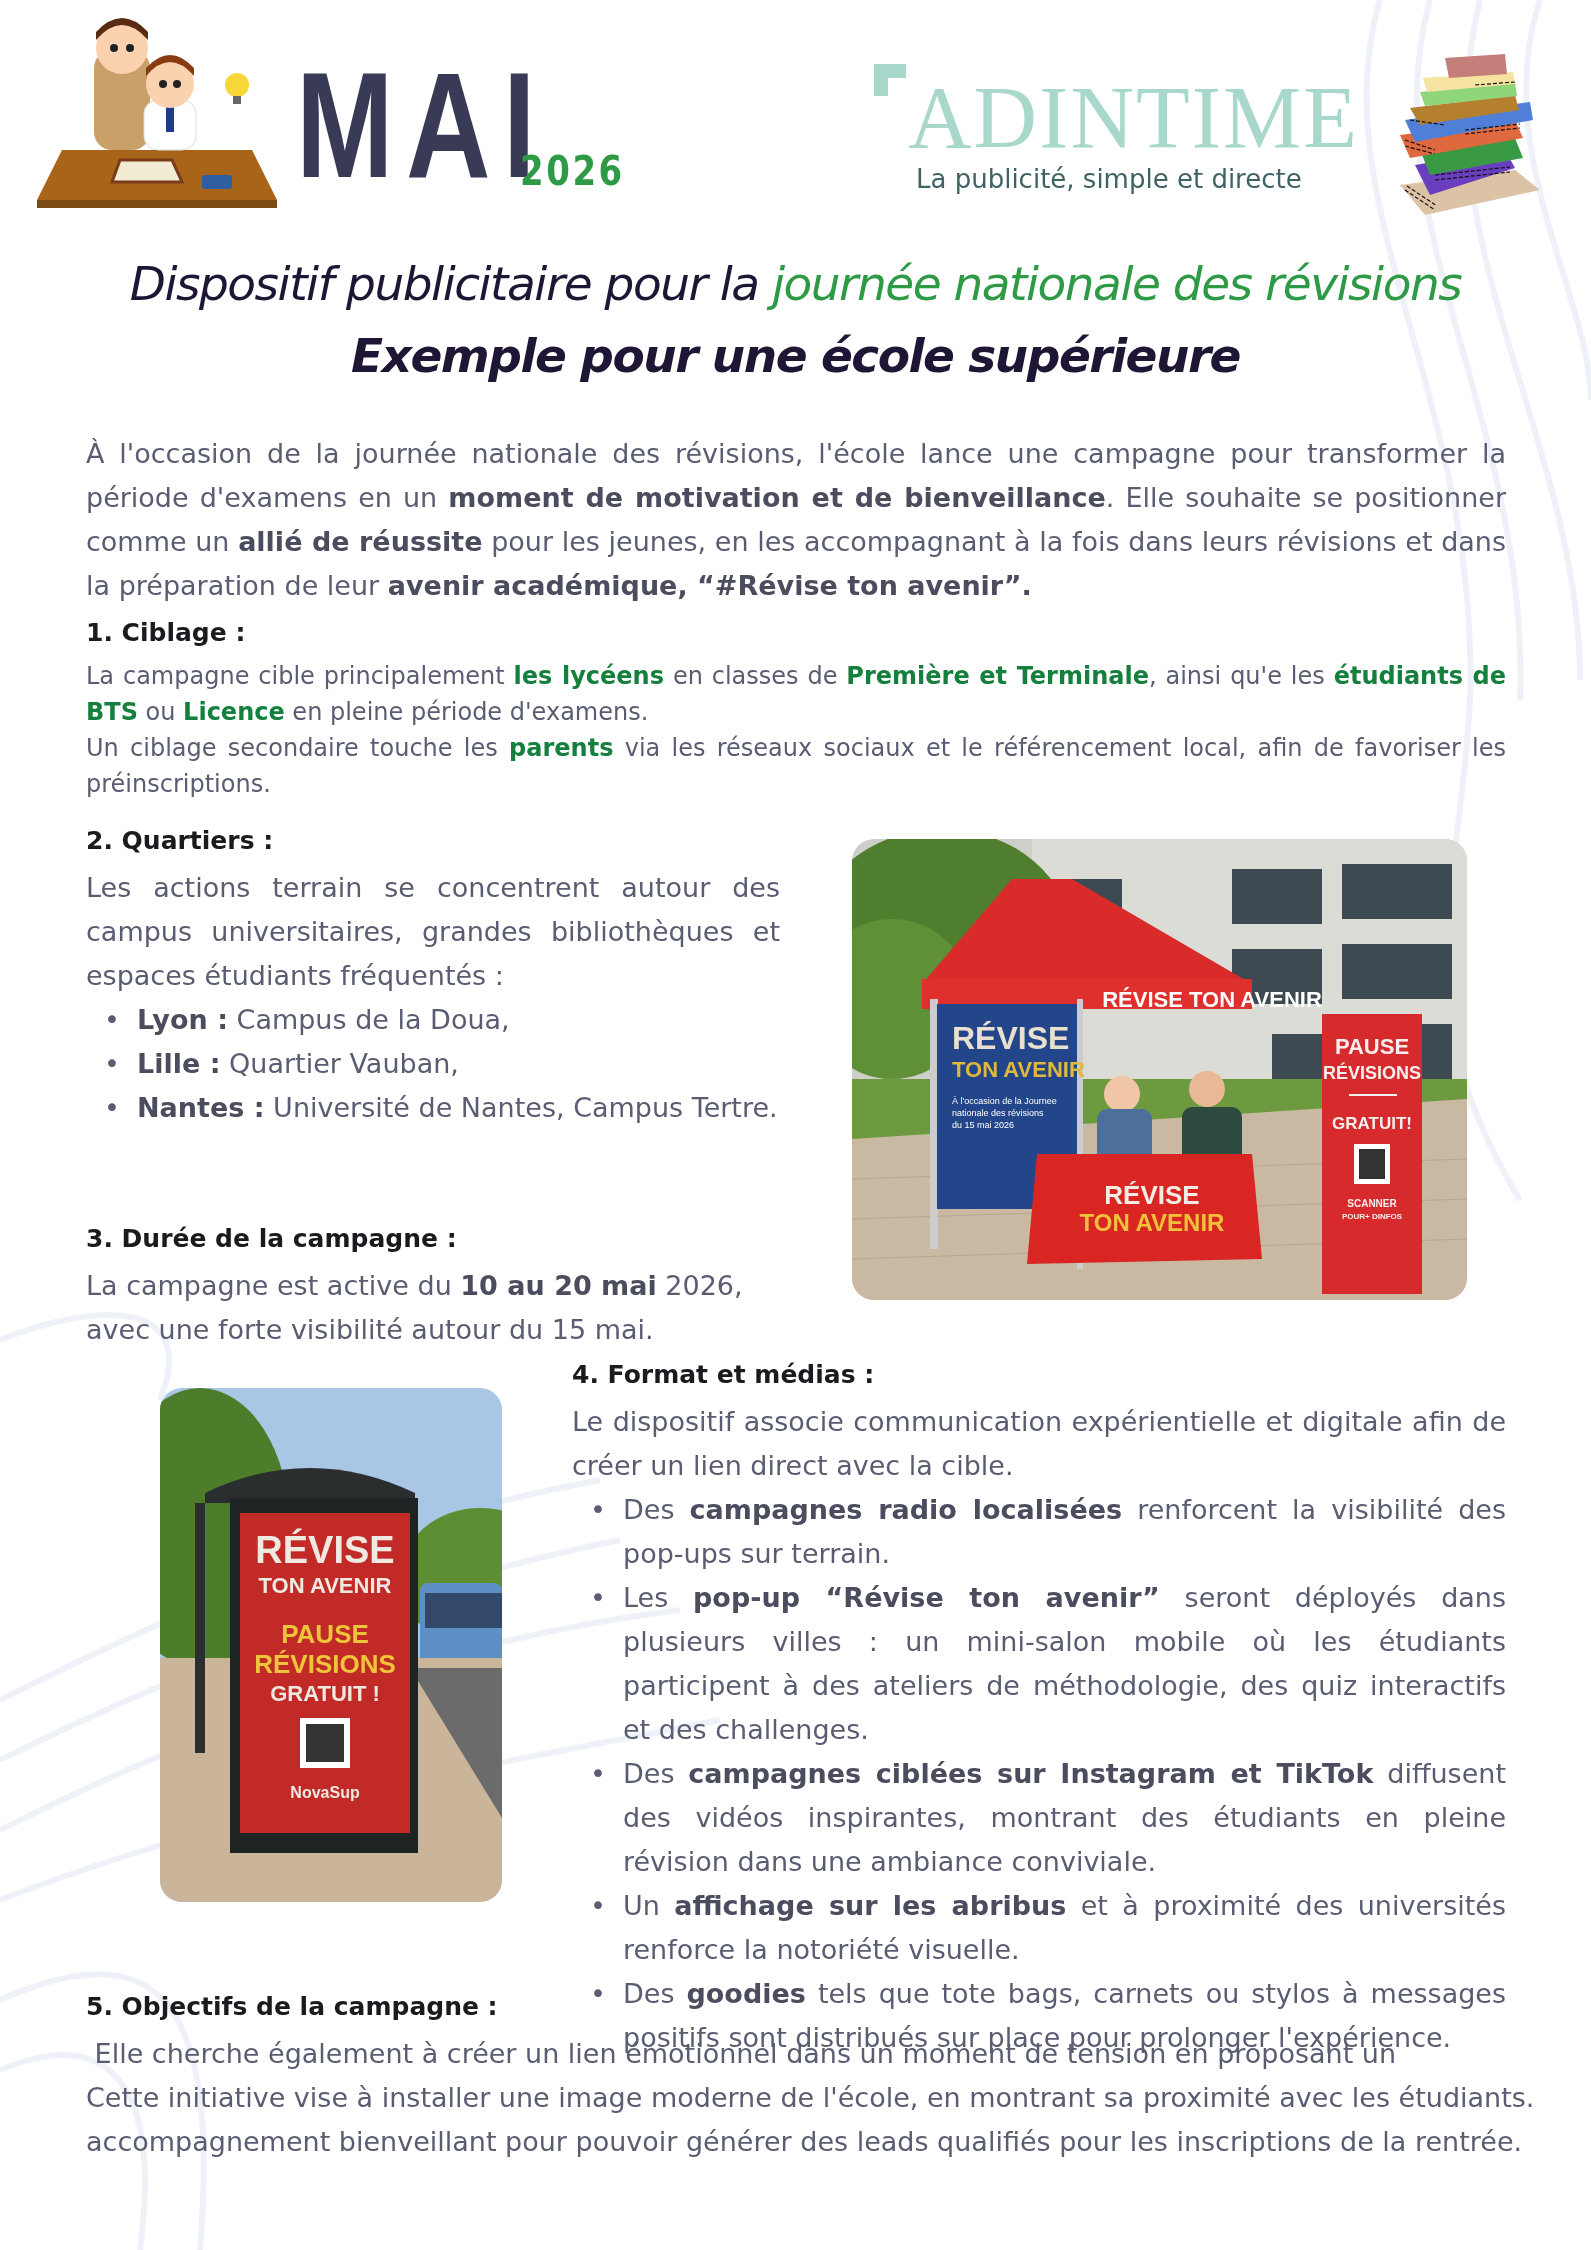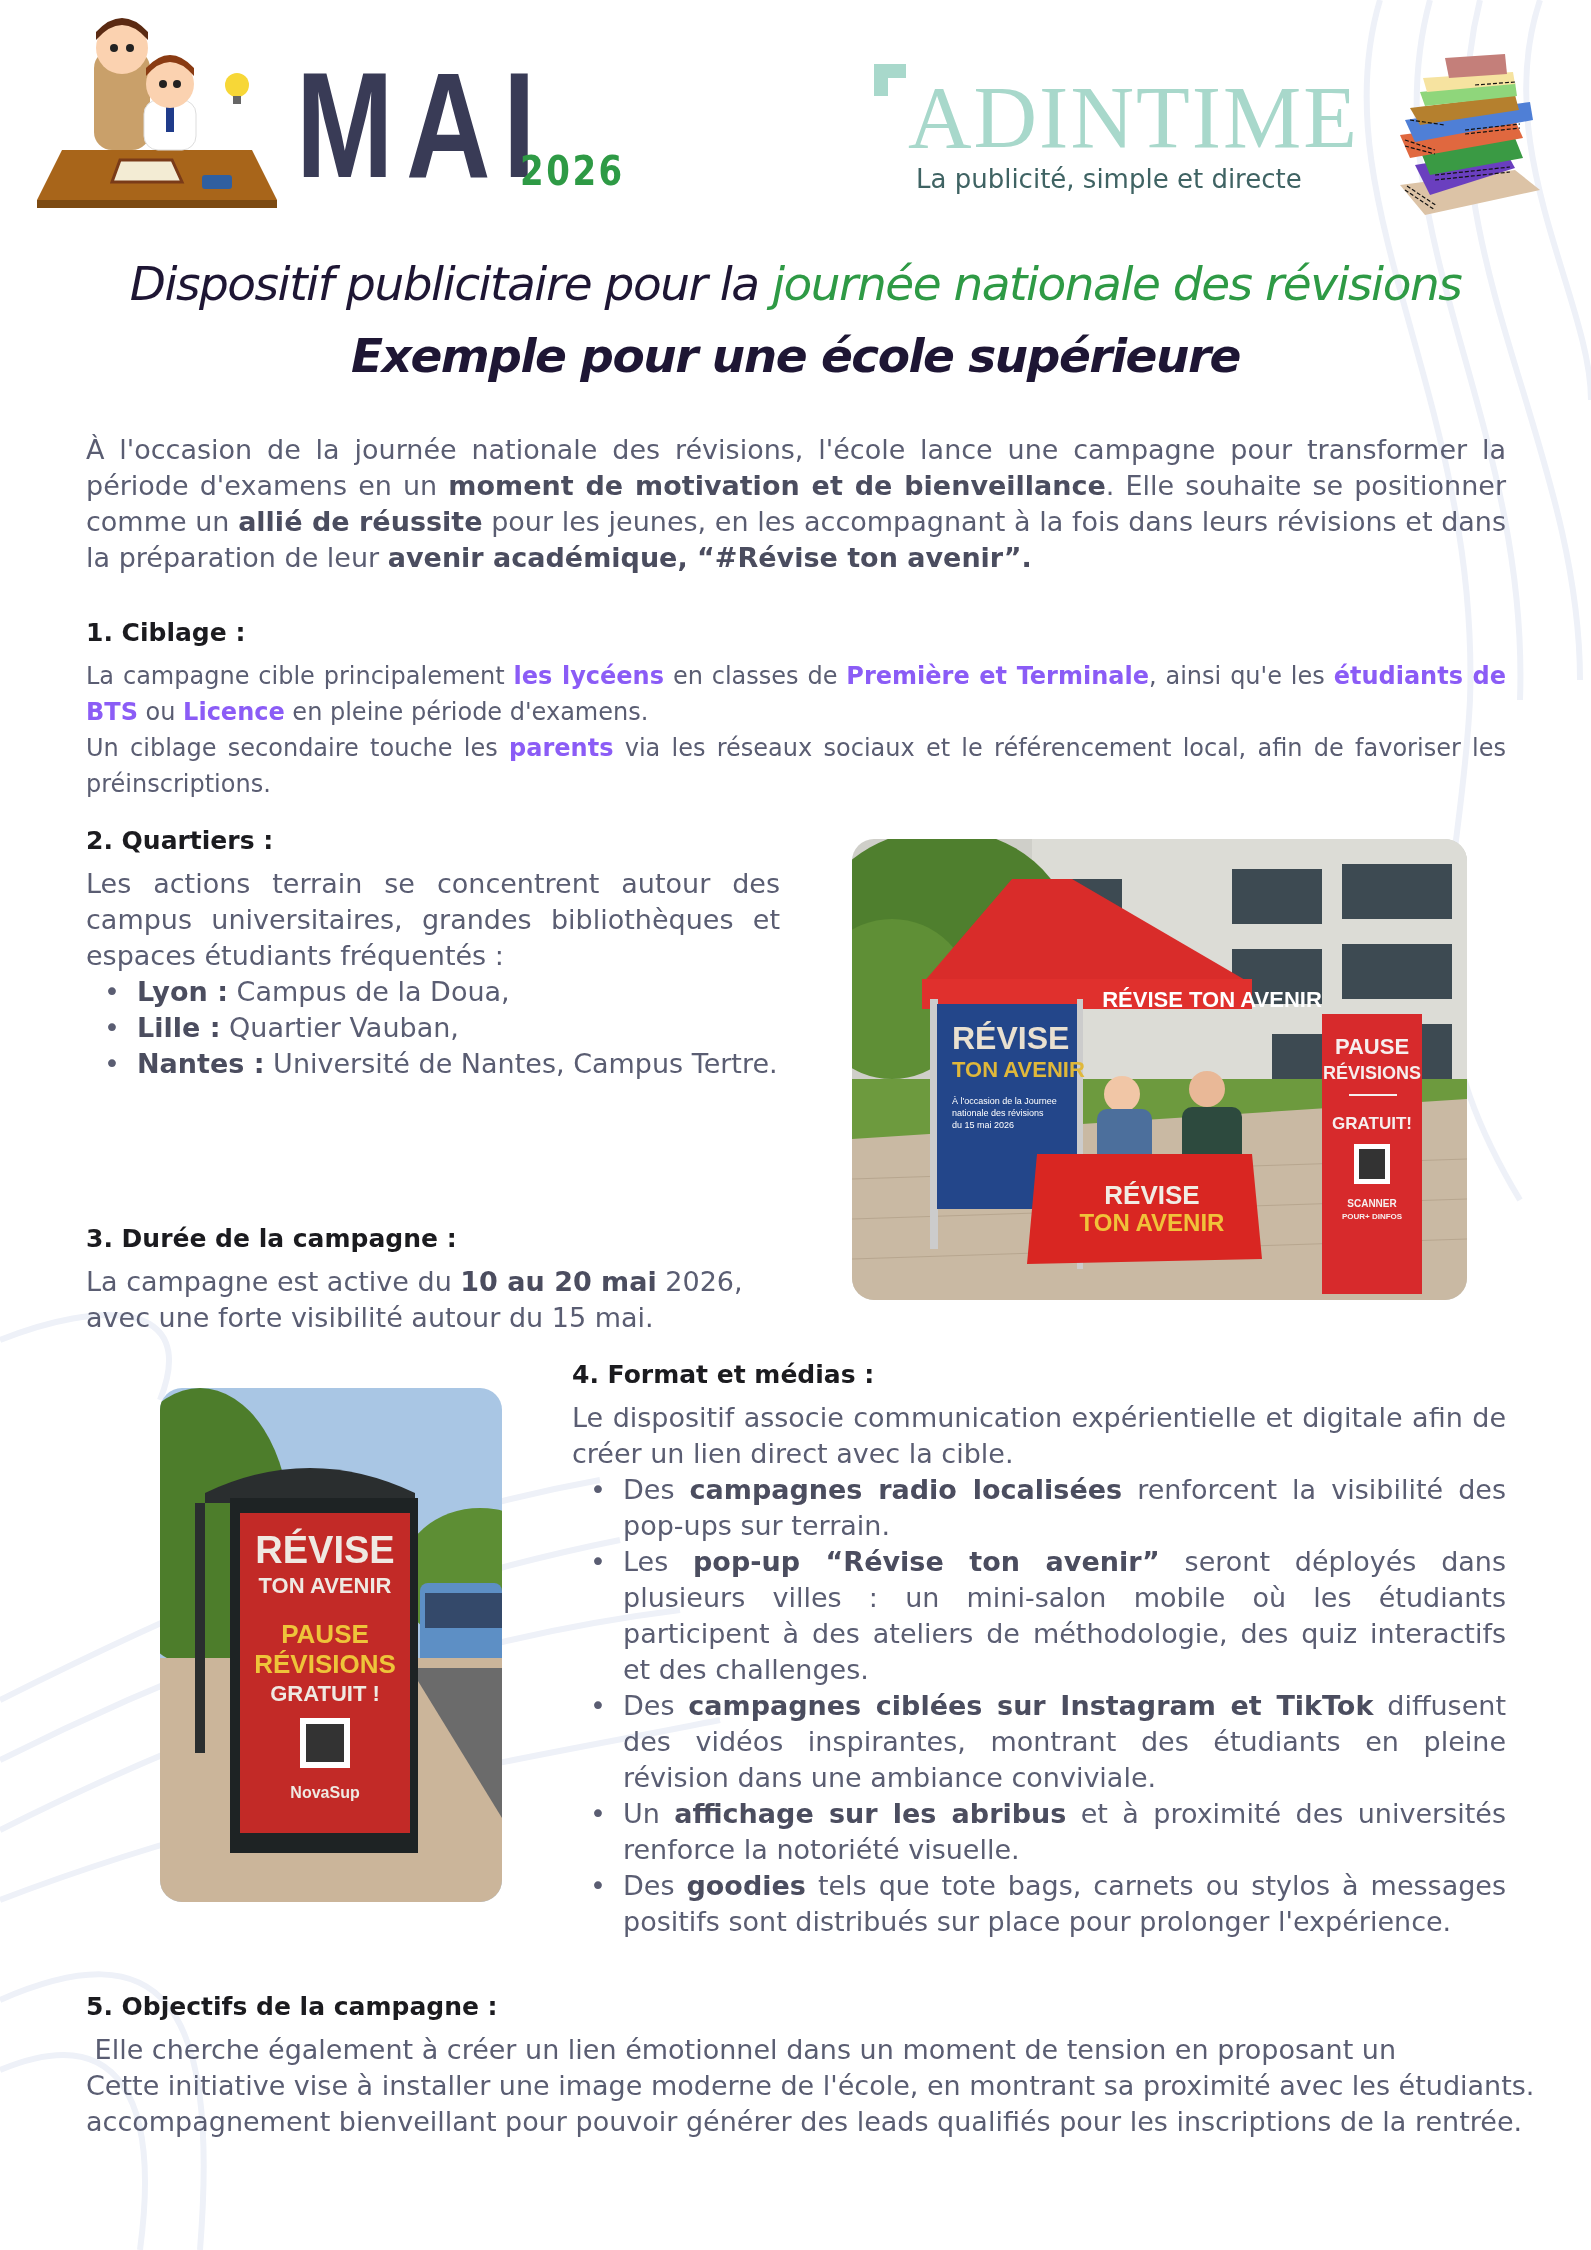--- a/index.html
+++ b/index.html
@@ -19,24 +19,24 @@
   .brand-mark { position: absolute; left: 2px; top: 4px; width: 32px; height: 32px; }
   .brand-name { position: absolute; left: 36px; top: 14px; font-family: Liberation Serif, serif; font-size: 88px; line-height: 88px; color: #a8d8cb; letter-spacing: 2px; font-weight: 400; }
   .brand-tagline { position: absolute; left: 44px; top: 104px; font-family: "DejaVu Sans", sans-serif; font-size: 26px; color: #3f6363; white-space: nowrap; }
   .books { left: 1395px; top: 50px; width: 150px; height: 175px; }
 
   
   .title-1 { left: 0; width: 1591px; top: 256px; text-align: center; font-family: "DejaVu Sans", sans-serif; font-style: italic; font-weight: 400; font-size: 47px; color: #1e1634; letter-spacing: -1.5px; }
   .title-1 .green { color: #2e9a45; }
   .title-2 { left: 0; width: 1591px; top: 328px; text-align: center; font-family: "DejaVu Sans", sans-serif; font-style: italic; font-weight: 700; font-size: 47px; color: #1e1634; letter-spacing: -1.5px; }
 
-  .para { font-family: "DejaVu Sans", sans-serif; font-size: 27px; line-height: 36px; color: #5a5d72; text-align: justify; }
+  .para { font-family: "DejaVu Sans", sans-serif; font-size: 27px; line-height: 44px; color: #5a5d72; text-align: justify; }
   .para b { color: #4b4d5f; font-weight: 700; }
   .para-sm { font-family: "DejaVu Sans", sans-serif; font-size: 24px; line-height: 36px; color: #5a5d72; text-align: justify; }
-  .para-sm b { color: #8b5cf6; }
+  .para-sm b { color: #15803d; }
   .h { font-family: "DejaVu Sans", sans-serif; font-size: 25px; font-weight: 700; color: #1b1b1f; }
 
   .intro { left: 86px; top: 432px; width: 1420px; }
 
   .s1-h { left: 86px; top: 618px; }
   .s1-p { left: 86px; top: 658px; width: 1420px; }
 
   .s2-h { left: 86px; top: 826px; }
   .s2-p { left: 86px; top: 866px; width: 694px; }
   ul.bul { list-style: none; }

